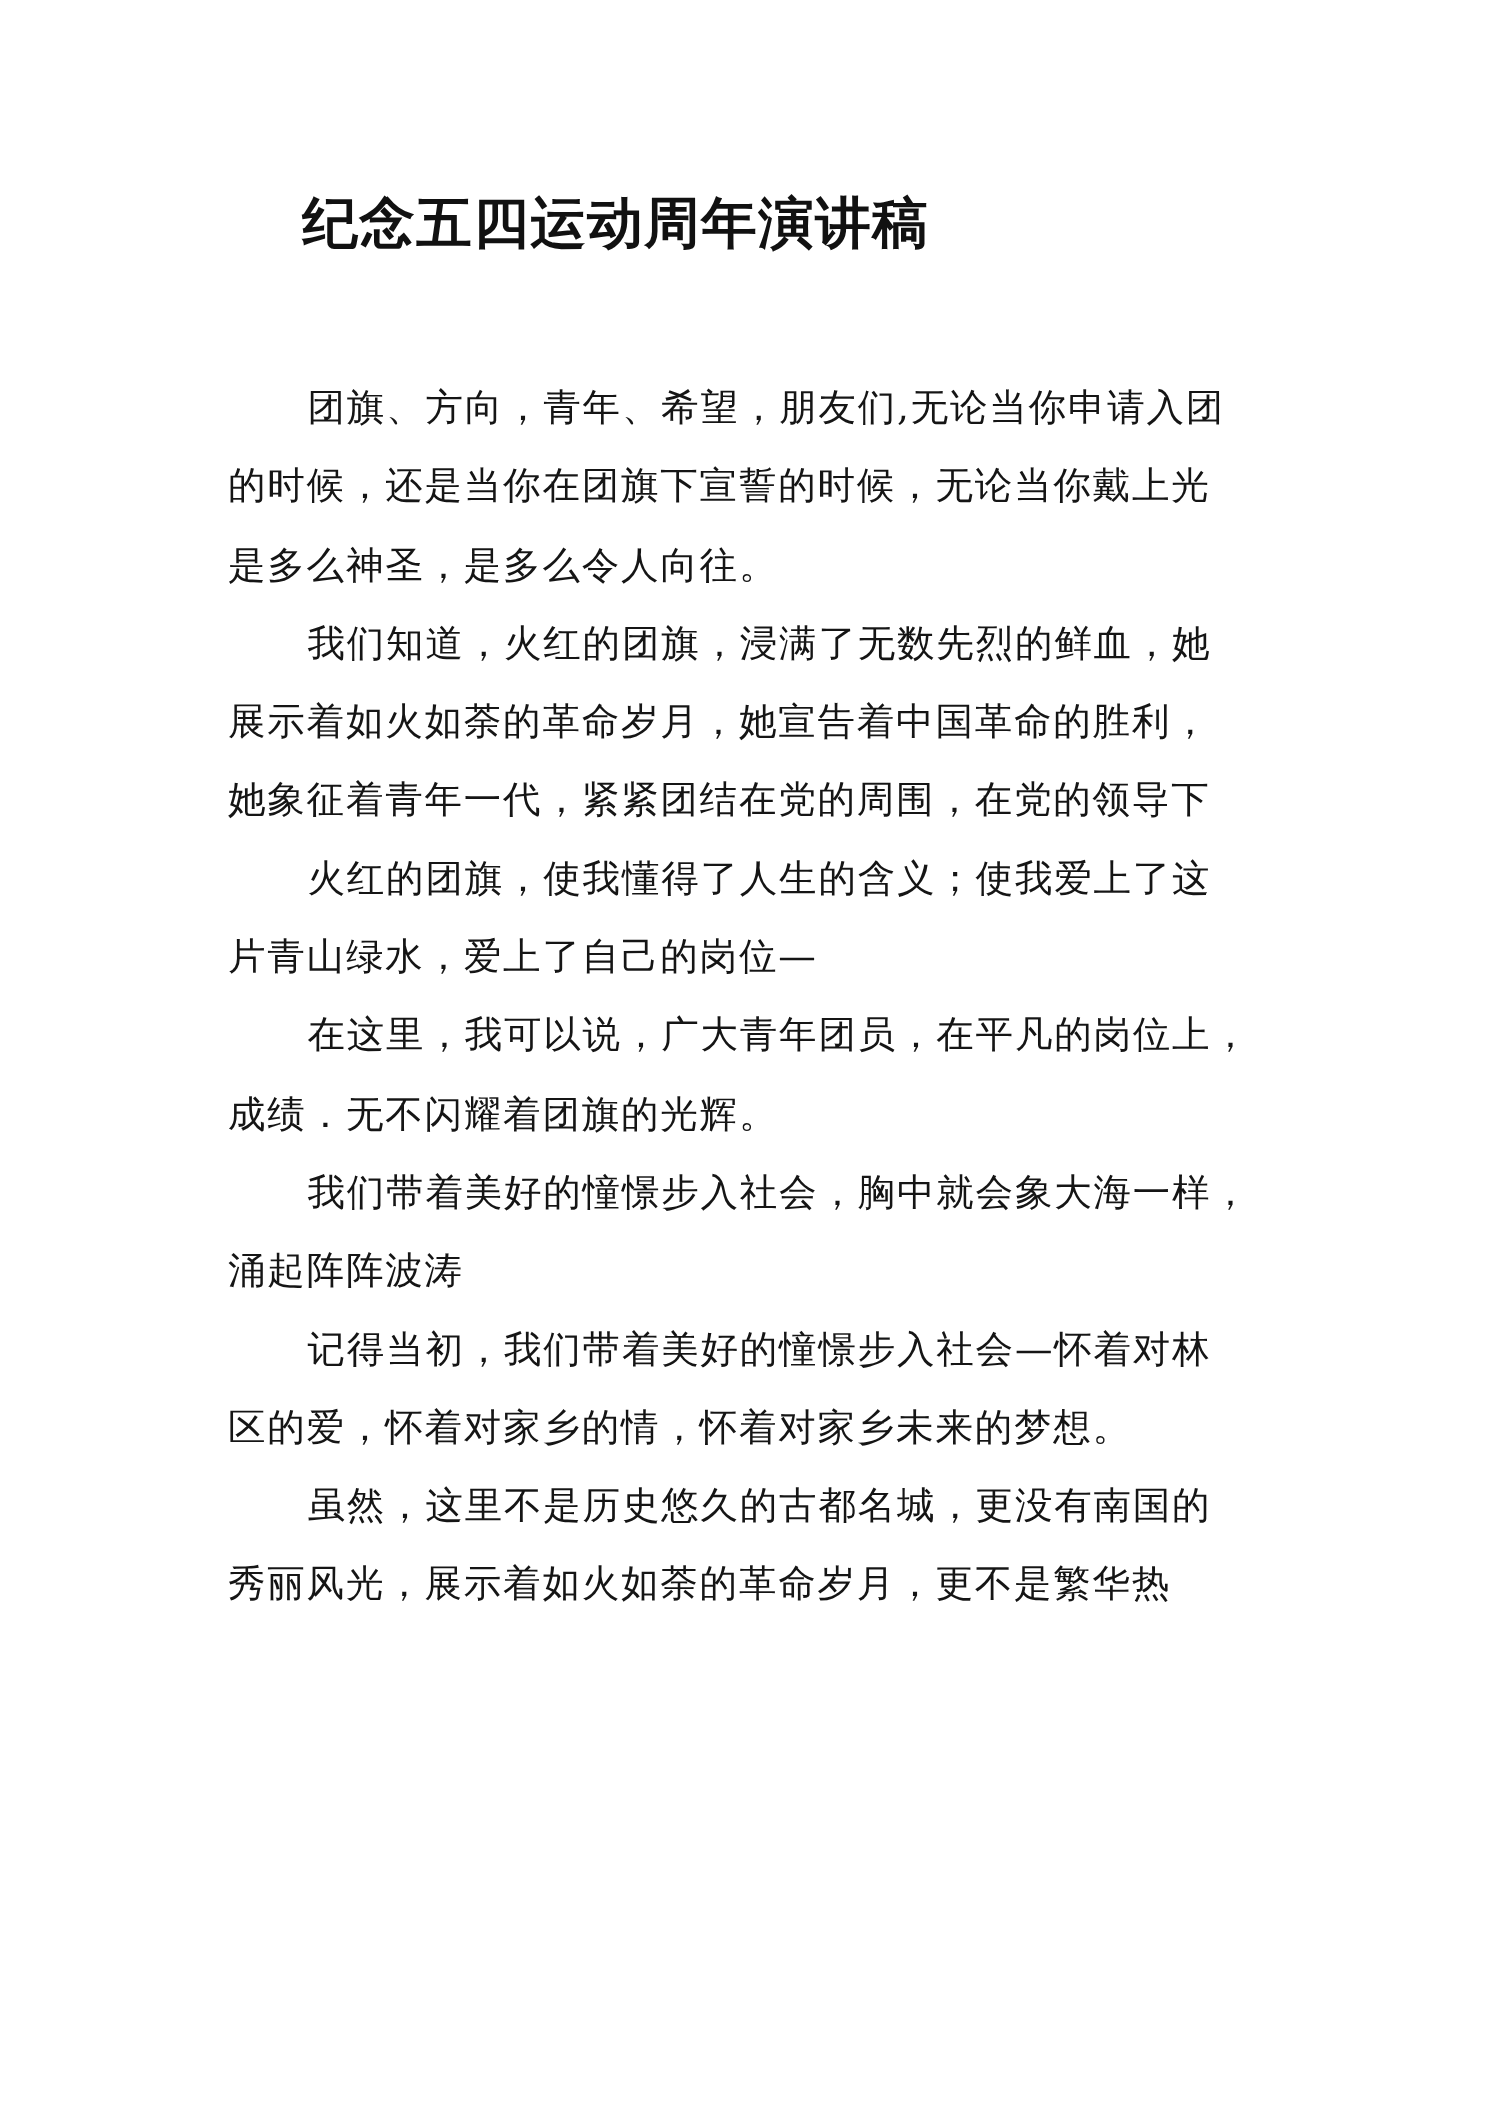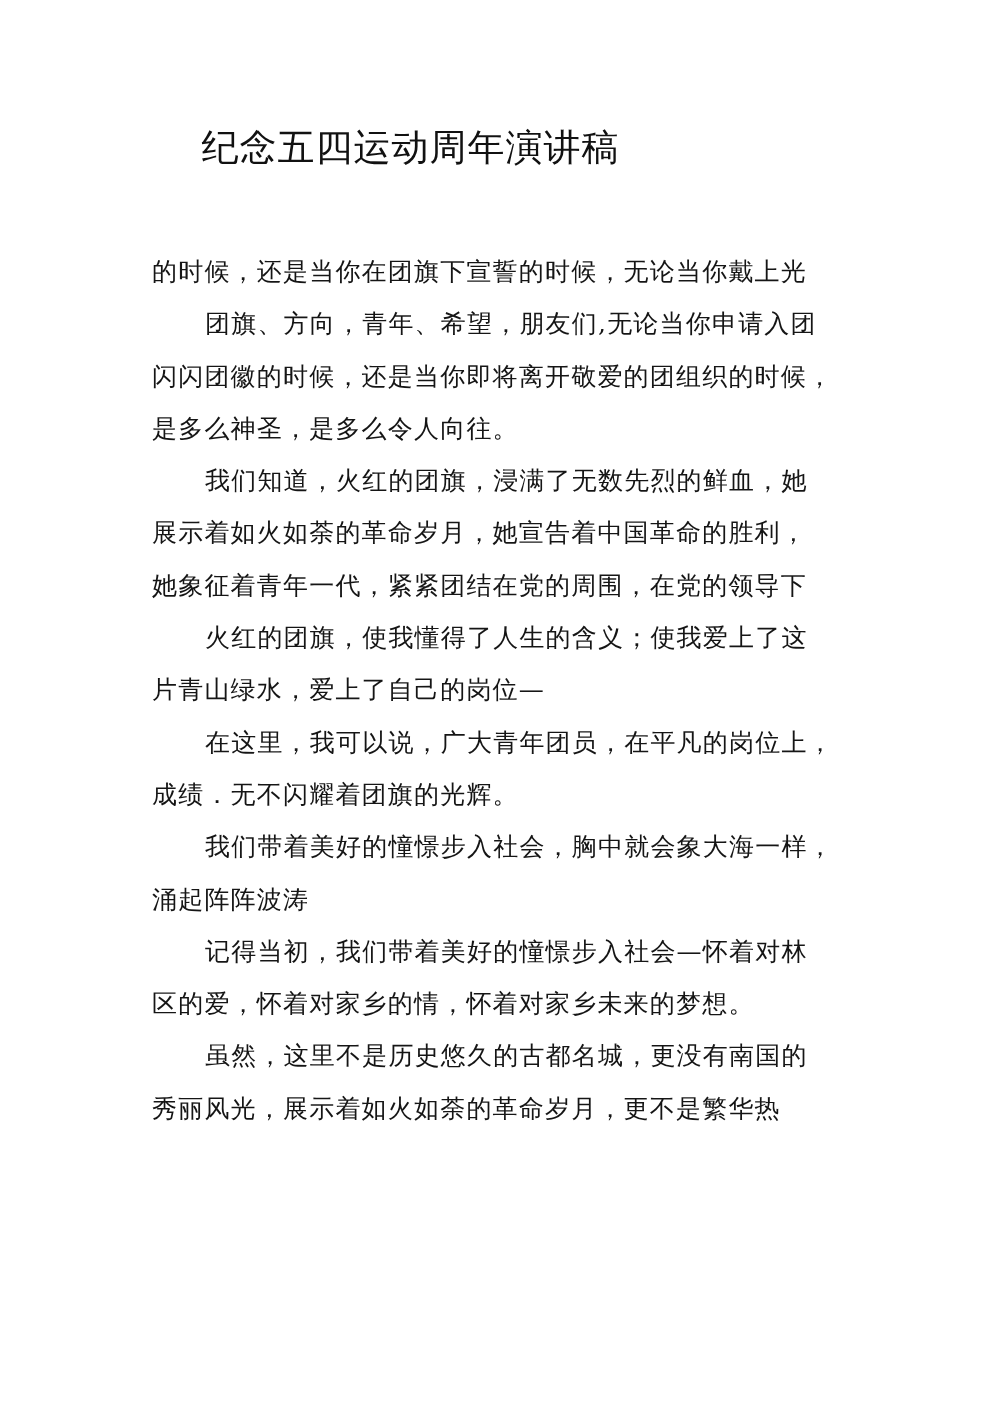--- a/index.html
+++ b/index.html
@@ -1,35 +1,34 @@
 <!DOCTYPE html>
 <html><head>
 <meta charset="utf-8">
 <style>
   html, body { margin: 0; padding: 0; background: #ffffff; }
   body { width: 993px; height: 1404px; position: relative; overflow: hidden;
          font-family: "DejaVu Serif", "Liberation Serif", serif; color: #111; }
   .page { position: absolute; left: 0; top: 0; width: 993px; height: 1404px; background: #fff; }
   .title { position: absolute; top: 124px; left: 0; width: 821px; text-align: center;
-           font-size: 37px; line-height: 48px; letter-spacing: 1px; color: #111; margin: 0; font-weight: normal; }
+           font-size: 37px; line-height: 48px; letter-spacing: 1px; color: #111; margin: 0; font-weight: bold; }
   .body { position: absolute; left: 152px; top: 246px; width: 690px; }
   .line { height: 52.3px; line-height: 52px; font-size: 25px; white-space: nowrap; letter-spacing: 1.2px; color: #151515; }
   .line.indent { padding-left: 53px; }
 </style>
 </head>
 <body>
 
 <div class="page">
   <h1 class="title">纪念五四运动周年演讲稿</h1>
 
   <div class="body">
     <div>
+      <div class="line indent">团旗、方向，青年、希望，朋友们,无论当你申请入团</div>
       <div class="line">的时候，还是当你在团旗下宣誓的时候，无论当你戴上光</div>
-      <div class="line indent">团旗、方向，青年、希望，朋友们,无论当你申请入团</div>
-      <div class="line">闪闪团徽的时候，还是当你即将离开敬爱的团组织的时候，</div>
       <div class="line">是多么神圣，是多么令人向往。</div>
     </div>
     <div>
       <div class="line indent">我们知道，火红的团旗，浸满了无数先烈的鲜血，她</div>
       <div class="line">展示着如火如荼的革命岁月，她宣告着中国革命的胜利，</div>
       <div class="line">她象征着青年一代，紧紧团结在党的周围，在党的领导下</div>
     </div>
     <div>
       <div class="line indent">火红的团旗，使我懂得了人生的含义；使我爱上了这</div>
       <div class="line">片青山绿水，爱上了自己的岗位—</div>

